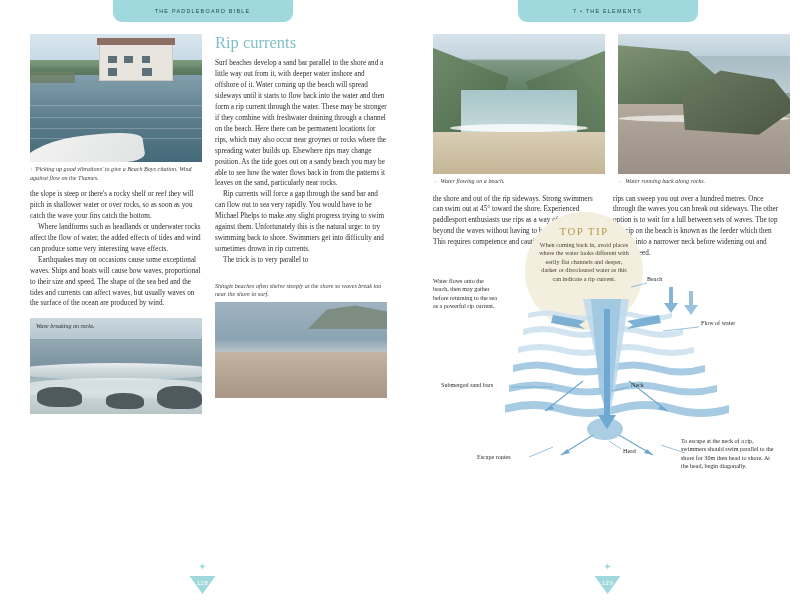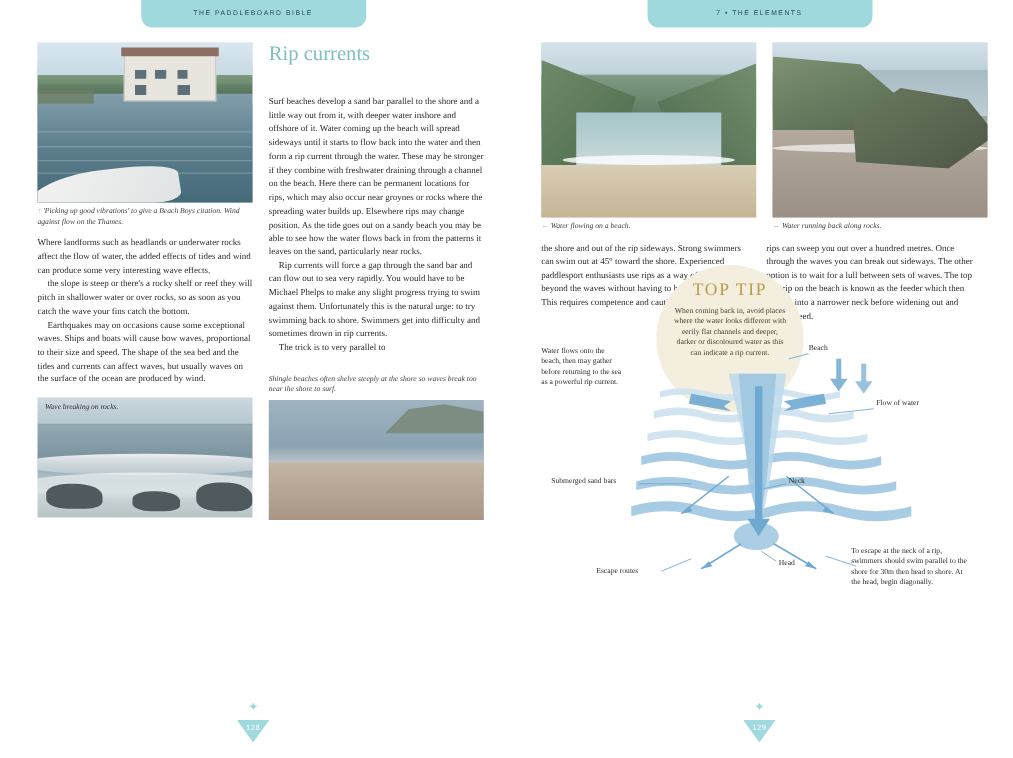--- a/index.html
+++ b/index.html
@@ -45,21 +45,21 @@
     color:#9fd9de;font-size:10px;line-height:1;
   }
 
   
   .cols{display:flex;gap:13px;}
   .col{width:172px;}
 
   h2.heading{
     font-family:"Liberation Serif",serif;
     font-weight:normal;color:#7fbfc6;
-    font-size:16.5px;margin:0 0 24px 0;line-height:1.1;
+    font-size:16.5px;margin:0 0 6px 0;line-height:1.1;
   }
   p.body{
     font-size:7.2px;line-height:1.52;color:#2c2c2c;
     margin:0;text-align:left;
   }
   p.body + p.body{margin-top:0;text-indent:8px;}
 
   .caption{
     font-family:"Liberation Serif",serif;
     font-style:italic;font-size:6.1px;line-height:1.4;
@@ -206,21 +206,21 @@
   .toptip{
     position:relative;
     width:118px;height:118px;border-radius:50%;
     background:#f3eedd;
     display:flex;flex-direction:column;align-items:center;justify-content:flex-start;
     padding:13px 12px 0 12px;box-sizing:border-box;
     float:right;margin:0 0 4px 0;
   }
   .toptip .tt{
     font-family:"Liberation Serif",serif;color:#b99b4e;
-    font-size:14px;letter-spacing:1.4px;margin-bottom:4px;
+    font-size:11px;letter-spacing:1.4px;margin-bottom:4px;
   }
   .toptip .ttbody{
     font-size:6.2px;line-height:1.36;color:#4a4336;text-align:center;
   }
 
   
   .diagram{position:relative;width:348px;height:200px;margin-top:10px;}
   .diagram svg{position:absolute;left:0;top:0;}
   .dlabel{
     position:absolute;font-family:"Liberation Serif",serif;
@@ -261,22 +261,22 @@
           <div class="board"></div>
         </div>
 
         <div class="caption">
           <span class="arrow">↑</span>
           <span>'Picking up good vibrations' to give a Beach Boys citation. Wind against flow on the Thames.</span>
         </div>
 
         <div style="height:7px"></div>
 
+        <p class="body">the slope is steep or there's a rocky shelf or reef they will pitch in shallower water or over rocks, so as soon as you catch the wave your fins catch the bottom.</p>
         <p class="body">Where landforms such as headlands or underwater rocks affect the flow of water, the added effects of tides and wind can produce some very interesting wave effects.</p>
-        <p class="body">the slope is steep or there's a rocky shelf or reef they will pitch in shallower water or over rocks, so as soon as you catch the wave your fins catch the bottom.</p>
         <p class="body">Earthquakes may on occasions cause some exceptional waves. Ships and boats will cause bow waves, proportional to their size and speed. The shape of the sea bed and the tides and currents can affect waves, but usually waves on the surface of the ocean are produced by wind.</p>
 
         <div style="height:9px"></div>
 
         <div class="photo ph-wave">
           <div class="hz"></div>
           <div class="foam"></div>
           <div class="foam2"></div>
           <div class="rock" style="left:4%;top:72%;width:26%;height:20%"></div>
           <div class="rock" style="left:44%;top:78%;width:22%;height:16%"></div>

